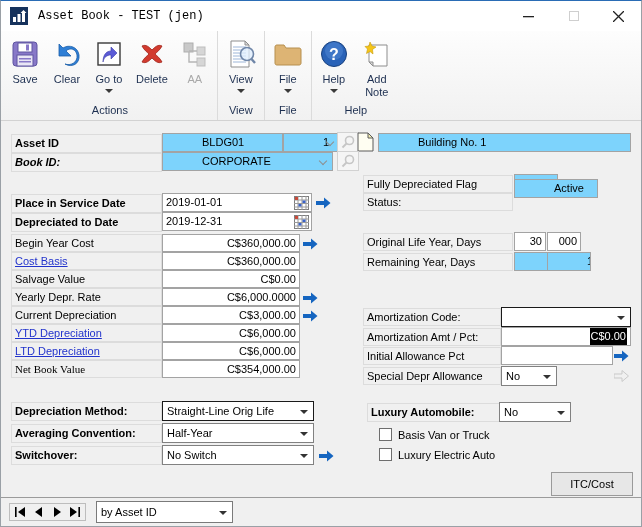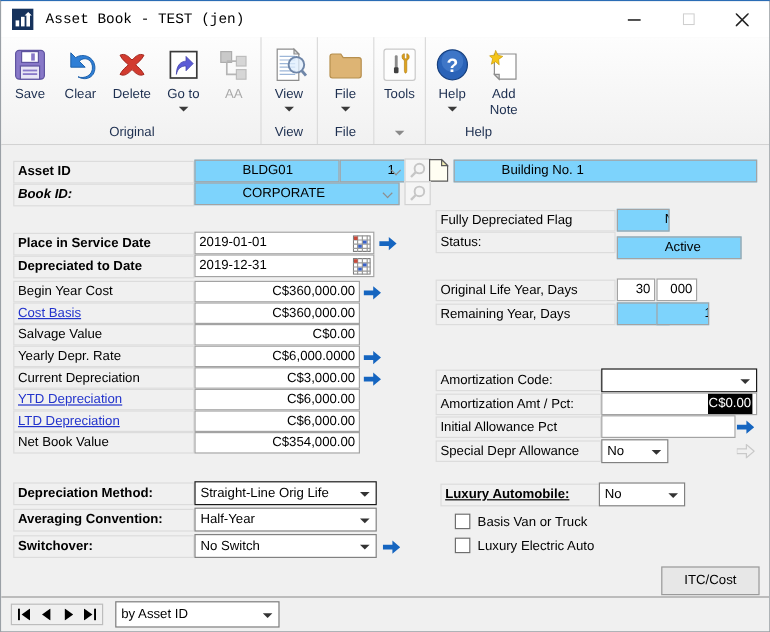--- a/index.html
+++ b/index.html
@@ -120,48 +120,48 @@
           <span class="tb-ico">
             <svg width="30" height="30" viewBox="0 0 30 30">
               <path d="M7 5 L7 17 L19 17 L14 12 C18 8 24 10 25 16 C26 24 18 27 13 25 C20 29 28 25 27 16 C26 8 17 5 11 9 L7 5 Z" fill="#2f7fd6" stroke="#1b5ea8" stroke-width="0.8"></path>
             </svg>
           </span>
           <span class="tb-lbl">Clear</span>
         </div>
         <div class="tb-btn">
           <span class="tb-ico">
             <svg width="30" height="30" viewBox="0 0 30 30">
-              <path d="M5 7 C9 5 12 8 15 11 C18 8 21 5 25 7 C23 11 20 13 18 15 C20 17 23 19 25 23 C21 25 18 22 15 19 C12 22 9 25 5 23 C7 19 10 17 12 15 C10 13 7 11 5 7 Z" fill="#d23b2f" stroke="#9e241b" stroke-width="0.8"></path>
-            </svg>
-          </span>
-          <span class="tb-lbl">Delete</span>
-        </div>
-        <div class="tb-btn">
-          <span class="tb-ico">
-            <svg width="30" height="30" viewBox="0 0 30 30">
               <rect x="4" y="4" width="22" height="22" fill="#fff" stroke="#3a3a3a" stroke-width="1.4"></rect>
               <path d="M9 23 C9 15 13 12 17 12 L17 8 L23 14 L17 20 L17 16 C13 16 10 18 9 23 Z" fill="#5b5bd6" stroke="#3d3da8" stroke-width="0.6"></path>
             </svg>
           </span>
           <span class="tb-lbl">Go to</span>
           <span class="chev-dn"></span>
+        </div>
+        <div class="tb-btn">
+          <span class="tb-ico">
+            <svg width="30" height="30" viewBox="0 0 30 30">
+              <path d="M5 7 C9 5 12 8 15 11 C18 8 21 5 25 7 C23 11 20 13 18 15 C20 17 23 19 25 23 C21 25 18 22 15 19 C12 22 9 25 5 23 C7 19 10 17 12 15 C10 13 7 11 5 7 Z" fill="#d23b2f" stroke="#9e241b" stroke-width="0.8"></path>
+            </svg>
+          </span>
+          <span class="tb-lbl">Delete</span>
         </div>
         <div class="tb-btn">
           <span class="tb-ico">
             <svg width="30" height="30" viewBox="0 0 30 30">
               <rect x="4" y="4" width="9" height="9" fill="#c9c9c9" stroke="#adadad"></rect>
               <rect x="17" y="8" width="8" height="8" fill="#d6d6d6" stroke="#bdbdbd"></rect>
               <rect x="17" y="19" width="8" height="8" fill="#d6d6d6" stroke="#bdbdbd"></rect>
               <path d="M9 13 L9 23 L17 23 M9 12 L13 12 L17 12" stroke="#b5b5b5" fill="none" stroke-width="1.4"></path>
             </svg>
           </span>
           <span class="tb-lbl dis">AA</span>
         </div>
       </div>
-      <div class="tb-caption">Original</div>
+      <div class="tb-caption">Actions</div>
     </div>
 
     <div class="tb-group">
       <div class="tb-items">
         <div class="tb-btn">
           <span class="tb-ico">
             <svg width="32" height="32" viewBox="0 0 32 32">
               <path d="M6 3 L20 3 L24 7 L24 29 L6 29 Z" fill="#fff" stroke="#8d8d8d"></path>
               <path d="M20 3 L20 7 L24 7 Z" fill="#dcdcdc" stroke="#8d8d8d"></path>
               <g stroke="#9db6d8" stroke-width="1">
@@ -191,36 +191,20 @@
               <path d="M3 8 C3 6.5 4 6 5 6 L12 6 L14 9 L27 9 C28.5 9 29 10 29 11 L29 24 C29 25.5 28 26 27 26 L5 26 C4 26 3 25.5 3 24 Z" fill="#ddb474" stroke="#b68f4e"></path>
             </svg>
           </span>
           <span class="tb-lbl">File</span>
           <span class="chev-dn"></span>
         </div>
       </div>
       <div class="tb-caption">File</div>
     </div>
 
-    <div class="tb-group">
-      <div class="tb-items">
-        <div class="tb-btn">
-          <span class="tb-ico">
-            <svg width="28" height="28" viewBox="0 0 28 28">
-              <rect x="1" y="1" width="26" height="26" rx="2" fill="#fdfdfd" stroke="#c9c9c9"></rect>
-              <rect x="10" y="6" width="2.4" height="12" rx="1" fill="#8b8b8b"></rect>
-              <rect x="9.3" y="16" width="3.8" height="5" rx="1" fill="#3f3f3f"></rect>
-              <path d="M16 7 C16 5.5 17 4.8 18 4.8 L18 9 L20 9 L20 4.8 C21 5 22 5.8 22 7.4 C22 9 21 9.8 20 10.2 L20 19 C20 20 19.5 21 19 21 C18.5 21 18 20 18 19 L18 10.2 C17 9.8 16 9 16 7 Z" fill="#e0a21b" stroke="#a87812" stroke-width="0.5"></path>
-            </svg>
-          </span>
-          <span class="tb-lbl">Tools</span>
-        </div>
-      </div>
-      <div class="tb-caption"><span class="chev-dn" style="display:inline-block;border-top-color:#8a8a8a;"></span></div>
-    </div>
 
     <div class="tb-group" style="border-right:none;">
       <div class="tb-items">
         <div class="tb-btn">
           <span class="tb-ico">
             <svg width="30" height="30" viewBox="0 0 30 30">
               <circle cx="15" cy="15" r="12.5" fill="#2a63b8" stroke="#17407e"></circle>
               <circle cx="15" cy="12" r="9" fill="#4f86d4" fill-opacity="0.55"></circle>
               <text x="15" y="21" text-anchor="middle" font-family="Liberation Sans, sans-serif" font-size="16" font-weight="bold" fill="#fff">?</text>
             </svg>
@@ -348,42 +332,42 @@
           <polygon points="0,4 8,4 8,0.5 14.5,6 8,11.5 8,8 0,8" fill="#1565c0"></polygon>
         </svg>
       </span>
 
     <div class="pl" style="left:10px; top:203px; width:151px; height:18px;"><span class="link">YTD Depreciation</span></div>
     <div class="fld num" style="left:161px; top:203px; width:138px; height:18px;">C$6,000.00</div>
 
     <div class="pl" style="left:10px; top:221px; width:151px; height:18px;"><span class="link">LTD Depreciation</span></div>
     <div class="fld num" style="left:161px; top:221px; width:138px; height:18px;">C$6,000.00</div>
 
-    <div class="pl" style="left:10px; top:239px; width:151px; height:18px;">Net Book Value</div>
+    <div class="pl" style="left:10px; top:239px; width:151px; height:18px;font-family:Liberation Serif, serif;">Net Book Value</div>
     <div class="fld num" style="left:161px; top:239px; width:138px; height:18px;">C$354,000.00</div>
 
     <div class="pl b" style="left:10px; top:281px; width:151px;">Depreciation Method:</div>
     <div class="combo focus" style="left:161px; top:280px; width:152px;"><span>Straight-Line Orig Life</span><span class="ca"></span></div>
 
     <div class="pl b" style="left:10px; top:303px; width:151px;">Averaging Convention:</div>
     <div class="combo" style="left:161px; top:302px; width:152px;"><span>Half-Year</span><span class="ca"></span></div>
 
     <div class="pl b" style="left:10px; top:325px; width:151px;">Switchover:</div>
     <div class="combo" style="left:161px; top:324px; width:152px;"><span>No Switch</span><span class="ca"></span></div>
     <span class="xarr" style="left:316px; top:325px;">
         <svg width="15" height="12" viewBox="0 0 15 12">
           <polygon points="0,4 8,4 8,0.5 14.5,6 8,11.5 8,8 0,8" fill="#1565c0"></polygon>
         </svg>
       </span>
 
     <div class="pl" style="left:362px; top:54px; width:150px; height:18px;">Fully Depreciated Flag</div>
     <div class="fld ro" style="left:513px; top:53px; width:22px;">N</div>
 
     <div class="pl" style="left:362px; top:72px; width:150px; height:18px;">Status:</div>
-    <div class="fld ro" style="left:513px; top:76px; width:104px;">Active</div>
+    <div class="fld ro" style="left:513px; top:58px; width:84px;">Active</div>
 
     <div class="pl" style="left:362px; top:112px; width:150px; height:18px;">Original Life Year, Days</div>
     <div class="fld num" style="left:513px; top:111px; width:32px;">30</div>
     <div class="fld num" style="left:546px; top:111px; width:34px;">000</div>
 
     <div class="pl" style="left:362px; top:132px; width:150px; height:18px;">Remaining Year, Days</div>
     <div class="fld num ro" style="left:513px; top:131px; width:32px;">29</div>
     <div class="fld num ro" style="left:546px; top:131px; width:34px;">181</div>
 
     <div class="pl" style="left:362px; top:187px; width:138px; height:18px;">Amortization Code:</div>
@@ -403,21 +387,21 @@
       </span>
 
     <div class="pl" style="left:362px; top:246px; width:138px; height:18px;">Special Depr Allowance</div>
     <div class="combo" style="left:500px; top:245px; width:56px;"><span>No</span><span class="ca"></span></div>
     <span class="xarr" style="left:611px; top:245px;">
         <svg width="15" height="12" viewBox="0 0 15 12">
           <polygon points="0,4 8,4 8,0.5 14.5,6 8,11.5 8,8 0,8" fill="none" stroke="#c9c9c9"></polygon>
         </svg>
       </span>
 
-    <div class="pl b" style="left:366px; top:282px; width:134px;text-decoration:underline;">Luxury Automobile:</div>
+    <div class="pl b" style="left:366px; top:282px; width:134px;">Luxury Automobile:</div>
     <div class="combo" style="left:498px; top:281px; width:72px;"><span>No</span><span class="ca"></span></div>
 
     <div class="cb" style="left:378px; top:307px;"></div>
     <div class="cblbl" style="left:397px; top:306px;">Basis Van or Truck</div>
 
     <div class="cb" style="left:378px; top:327px;"></div>
     <div class="cblbl" style="left:397px; top:326px;">Luxury Electric Auto</div>
 
     <div class="btn" style="left:550px; top:351px; width:82px; height:24px;">ITC/Cost</div>
   </div>

